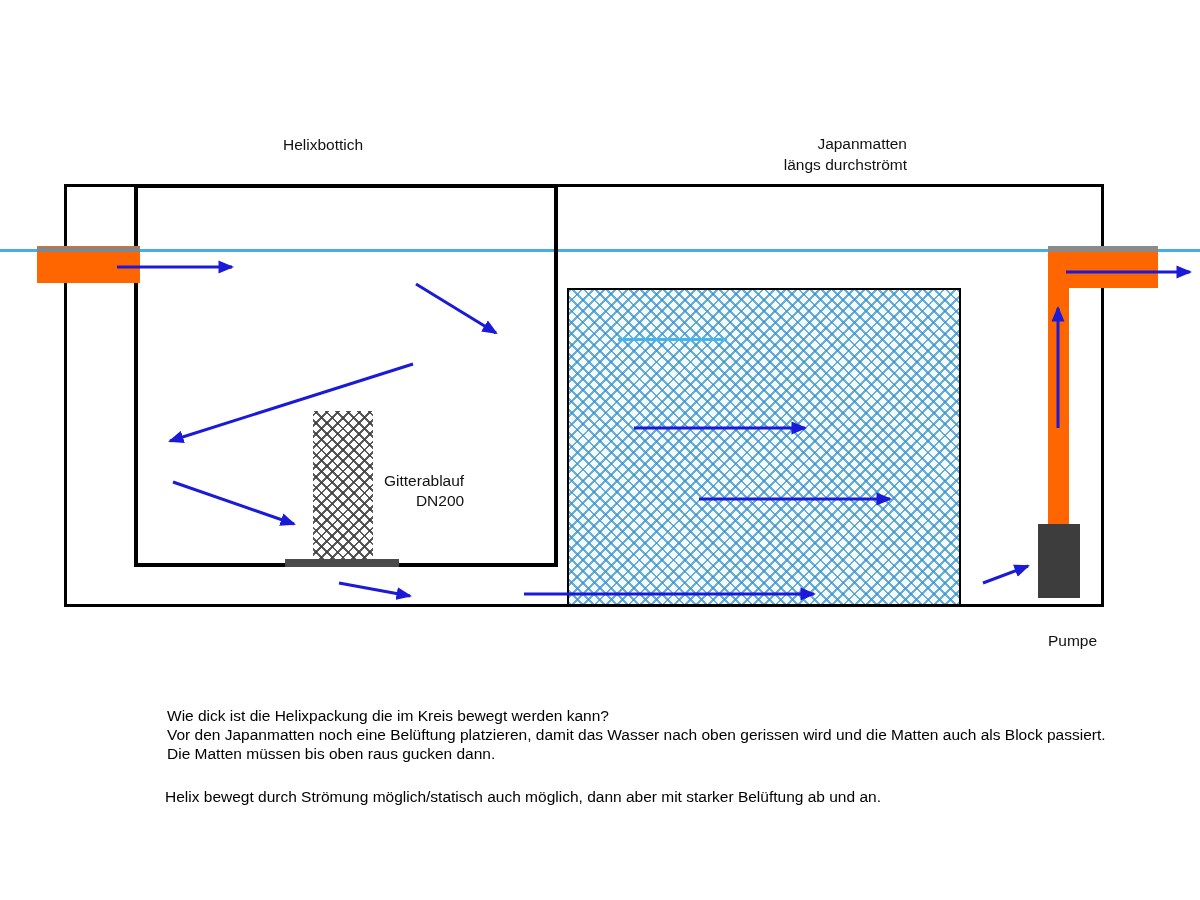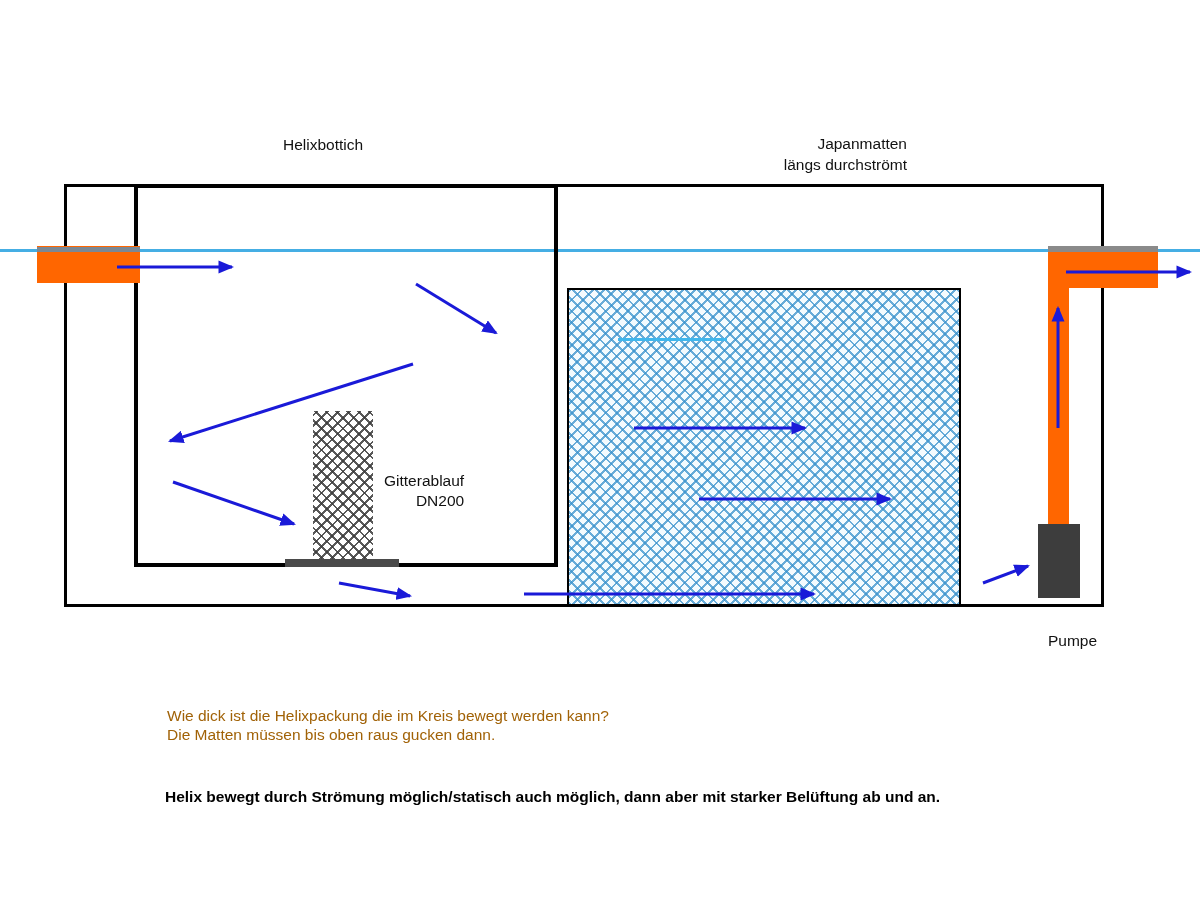--- a/index.html
+++ b/index.html
@@ -41,23 +41,23 @@
   #aeration-line{left:618px;top:338px;width:109px;height:3px;background:#3FB6EC;}
   
   #flow-svg{left:0;top:0;width:1200px;height:900px;pointer-events:none;}
   
   .lbl{font-size:15.5px;line-height:19px;color:#111;white-space:nowrap;}
   #label-helix{left:223px;top:135px;width:200px;text-align:center;}
   #label-matten{left:607px;top:133px;width:300px;text-align:right;line-height:21px;}
   #label-gitter{left:384px;top:471px;text-align:right;line-height:19.5px;}
   #label-pumpe{left:1048px;top:631px;text-align:center;}
   
-  #notes{left:167px;top:706px;width:1010px;font-size:15.5px;line-height:19px;color:#a16207;}
+  #notes{left:167px;top:706px;width:1010px;font-size:15.5px;line-height:19px;color:#000000;}
   #notes .note-line{white-space:nowrap;}
-  #note-footer{left:165px;top:787px;font-size:15.5px;line-height:19px;color:#000;white-space:nowrap;font-weight:bold;}
+  #note-footer{left:165px;top:787px;font-size:15.5px;line-height:19px;color:#000;white-space:nowrap;}
 </style>
 </head>
 <body>
 
 <div id="canvas">
 
   <div class="abs" id="water-line"></div>
 
   <div class="abs" id="outer-tank"></div>
   <div class="abs" id="helix-box"></div>
@@ -104,17 +104,18 @@
 
   <div class="abs lbl" id="label-gitter">
     <div>Gitterablauf</div>
     <div>DN200</div>
   </div>
 
   <div class="abs lbl" id="label-pumpe">Pumpe</div>
 
   <div class="abs" id="notes">
     <div class="note-line">Wie dick ist die Helixpackung die im Kreis bewegt werden kann?</div>
+    <div class="note-line">Vor den Japanmatten noch eine Belüftung platzieren, damit das Wasser nach oben gerissen wird und die Matten auch als Block passiert.</div>
     <div class="note-line">Die Matten müssen bis oben raus gucken dann.</div>
   </div>
   <div class="abs" id="note-footer">Helix bewegt durch Strömung möglich/statisch auch möglich, dann aber mit starker Belüftung ab und an.</div>
 
 </div>
 
 </body></html>

